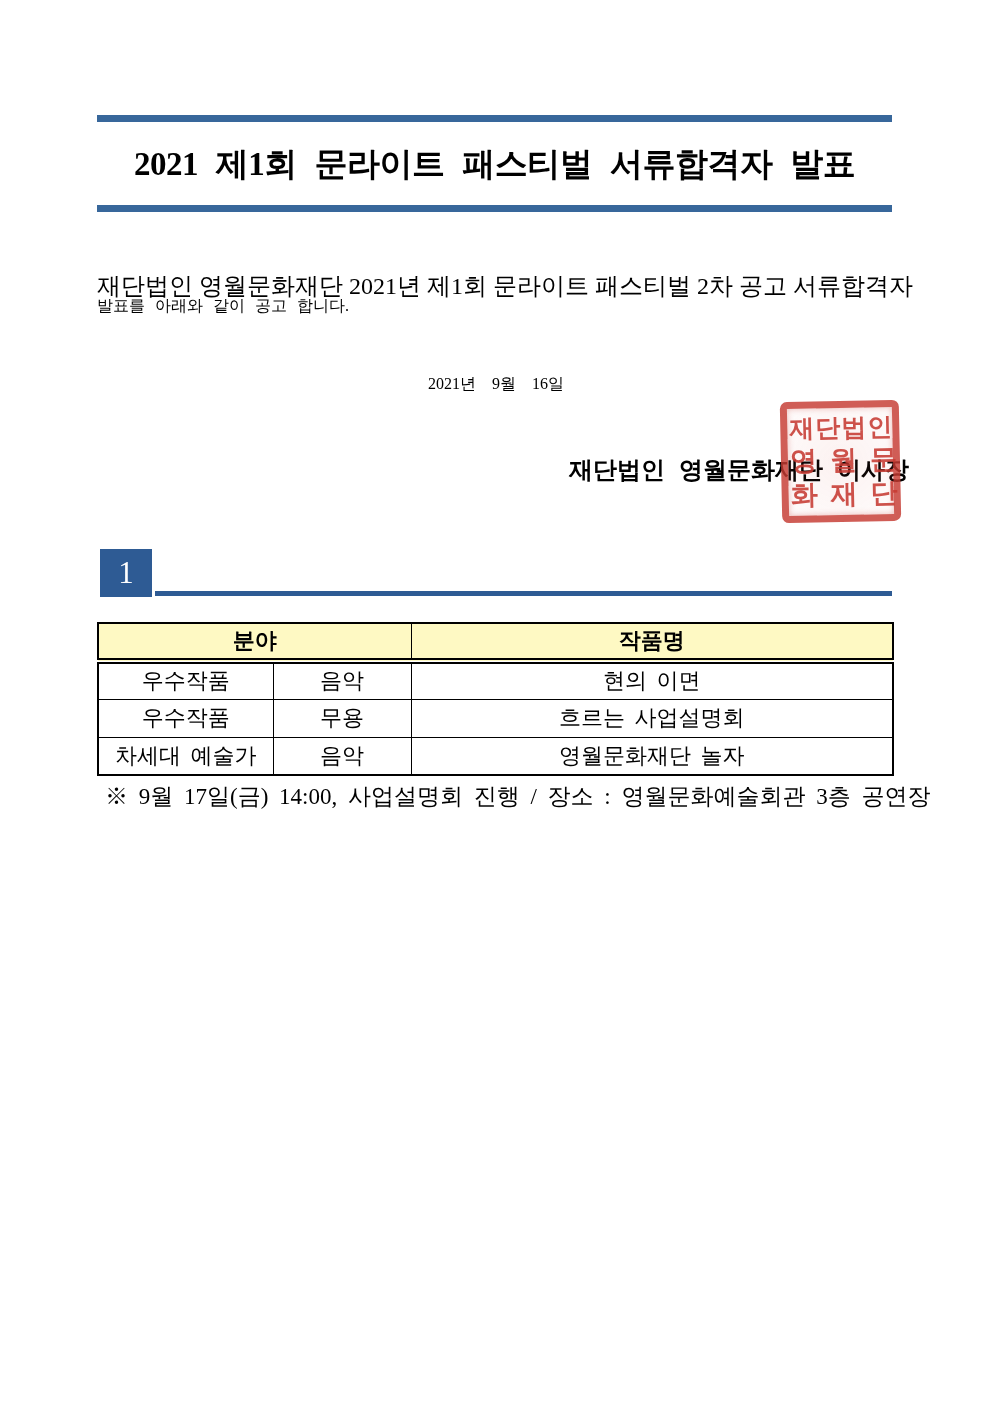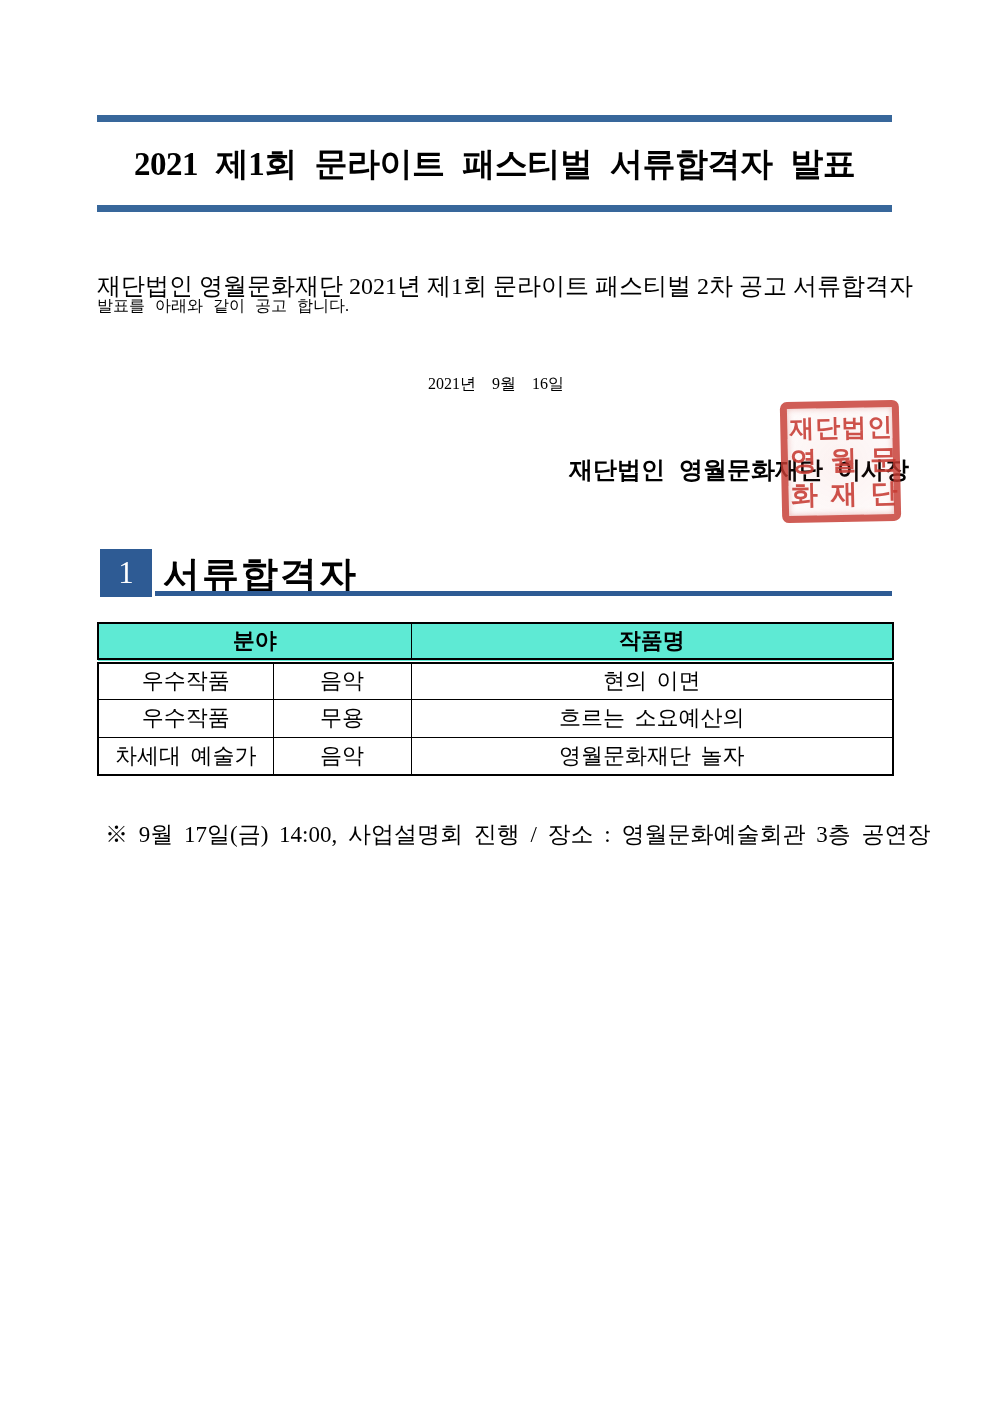--- a/index.html
+++ b/index.html
@@ -80,32 +80,32 @@
     font-size: 22px;
     border: 2px solid #000;
   }
   .pass-table td {
     border: 1px solid #000;
     text-align: center; vertical-align: middle;
     height: 38px; padding: 0 4px;
     word-spacing: 4px;
   }
   .pass-table tr.header-row td {
-    background: #5eead4;
+    background: #fef9c3;
     font-weight: bold;
     border-bottom: 6px double #000;
     height: 38px;
     margin-top: 18px;
   }
 
   .note {
     position: absolute; left: 105px; width: 810px;
     font-size: 23px; word-spacing: 5px; white-space: nowrap;
   }
-  .note-1 { top: 819px; }
+  .note-1 { top: 781px; }
   .note-2 { top: 849px; }
 </style>
 </head>
 <body>
 
 <div class="page">
 
   <div class="bar bar-top"></div>
 
   <div class="doc-title">2021 제1회 문라이트 패스티벌 서류합격자 발표</div>
@@ -121,21 +121,20 @@
 
   <div class="seal">
     <div class="seal-line l1">재단법인</div>
     <div class="seal-line l2">영월문</div>
     <div class="seal-line l3">화재단</div>
   </div>
 
   <div class="section-number-box">
     <span>1</span>
   </div>
-  <div class="section-title">서류합격자</div>
   <div class="section-underline"></div>
 
   <table class="pass-table">
     <colgroup>
       <col style="width:175px">
       <col style="width:138px">
       <col style="width:482px">
     </colgroup>
     <tbody>
       <tr class="header-row">
@@ -143,21 +142,21 @@
         <td>작품명</td>
       </tr>
       <tr>
         <td>우수작품</td>
         <td>음악</td>
         <td>현의 이면</td>
       </tr>
       <tr>
         <td>우수작품</td>
         <td>무용</td>
-        <td>흐르는 소요예산의</td>
+        <td>흐르는 사업설명회</td>
       </tr>
       <tr>
         <td>차세대 예술가</td>
         <td>음악</td>
         <td>영월문화재단 놀자</td>
       </tr>
     </tbody>
   </table>
 
   <div class="note note-1">※ 9월 17일(금) 14:00, 사업설명회 진행 / 장소 : 영월문화예술회관 3층 공연장</div>

